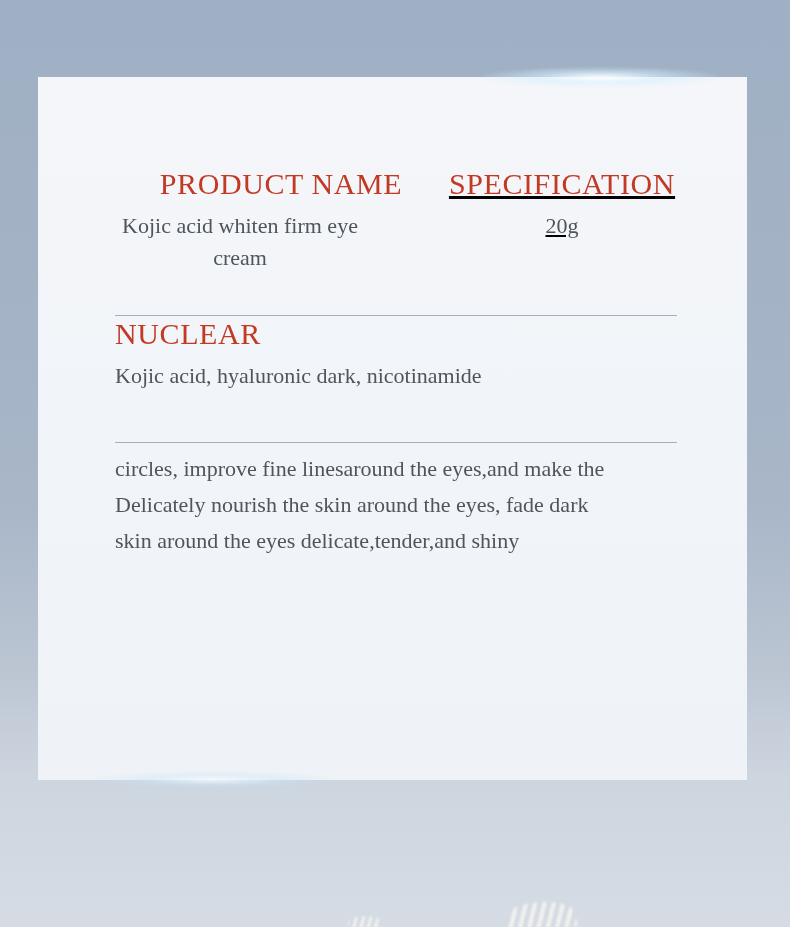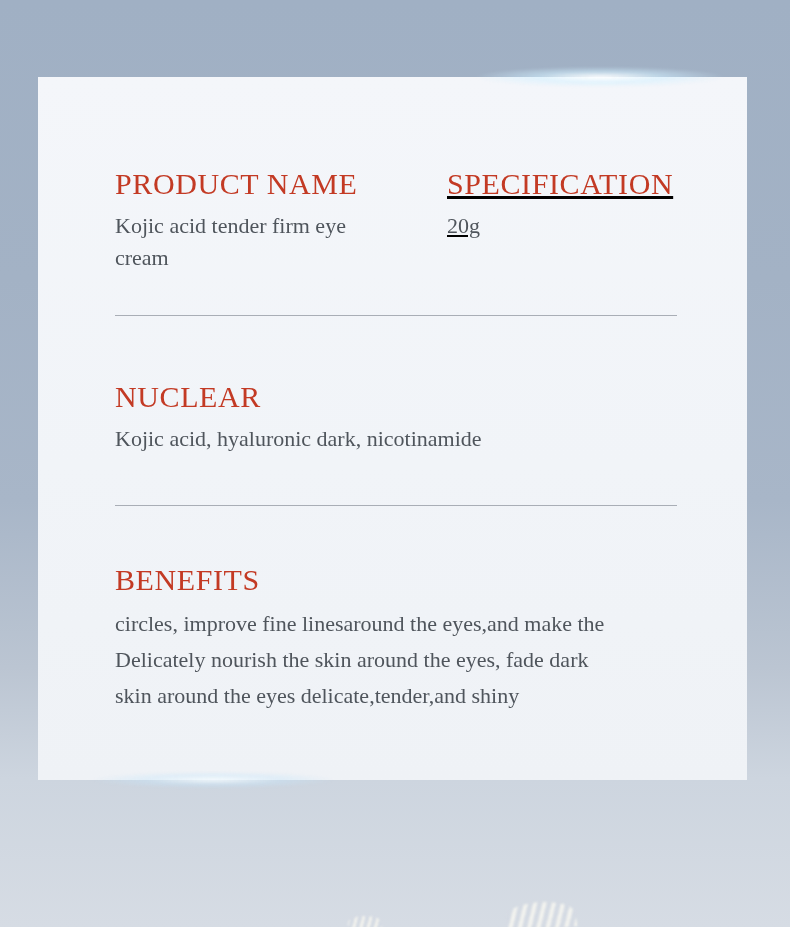--- a/index.html
+++ b/index.html
@@ -67,34 +67,34 @@
     font-weight: 400;
     letter-spacing: 0.6px;
     color: var(--accent-red);
   }
   .body-text {
     margin-top: 8px;
     font-size: 22px;
     line-height: 32px;
     color: var(--body-text);
   }
-  .row { display: flex; }
+  .row { display: flex; text-align: center; }
   .col-left { width: 332px; }
   .col-left .body-text { max-width: 250px; }
   .col-right { flex: 1; text-decoration: underline; }
 
   .divider {
     border: none;
     border-top: 1px solid var(--divider);
     width: 100%;
     height: 0;
   }
   .divider-1 { margin-top: 41px; }
   .divider-2 { margin-top: 50px; }
-  .heading-nuclear { margin-top: 63px; }
+  .heading-nuclear { }
   .heading-benefits { margin-top: 56px; }
   .benefits-body { line-height: 36px; }
 
   
   .blur-obj {
     position: absolute;
     filter: blur(1.2px);
     opacity: 0.85;
     pointer-events: none;
   }
@@ -122,40 +122,39 @@
 </style>
 </head>
 <body>
 
 <div class="card">
   <div class="content">
 
     <div class="row">
       <section class="col-left">
         <h2 class="heading">PRODUCT NAME</h2>
-        <p class="body-text">Kojic acid tender firm eye cream</p>
+        <p class="body-text">Kojic acid whiten firm eye cream</p>
       </section>
 
       <section class="col-right">
         <h2 class="heading">SPECIFICATION</h2>
         <p class="body-text">20g</p>
       </section>
     </div>
 
     <hr class="divider divider-1">
 
     <section>
       <h2 class="heading heading-nuclear">NUCLEAR</h2>
       <p class="body-text">Kojic acid, hyaluronic dark, nicotinamide</p>
     </section>
 
     <hr class="divider divider-2">
 
     <section>
-      <h2 class="heading heading-benefits">BENEFITS</h2>
       <div class="body-text benefits-body">
         <div>circles, improve fine linesaround the eyes,and make the</div>
         <div>Delicately nourish the skin around the eyes, fade dark</div>
         <div>skin around the eyes delicate,tender,and shiny</div>
       </div>
     </section>
 
   </div>
 </div>
 

